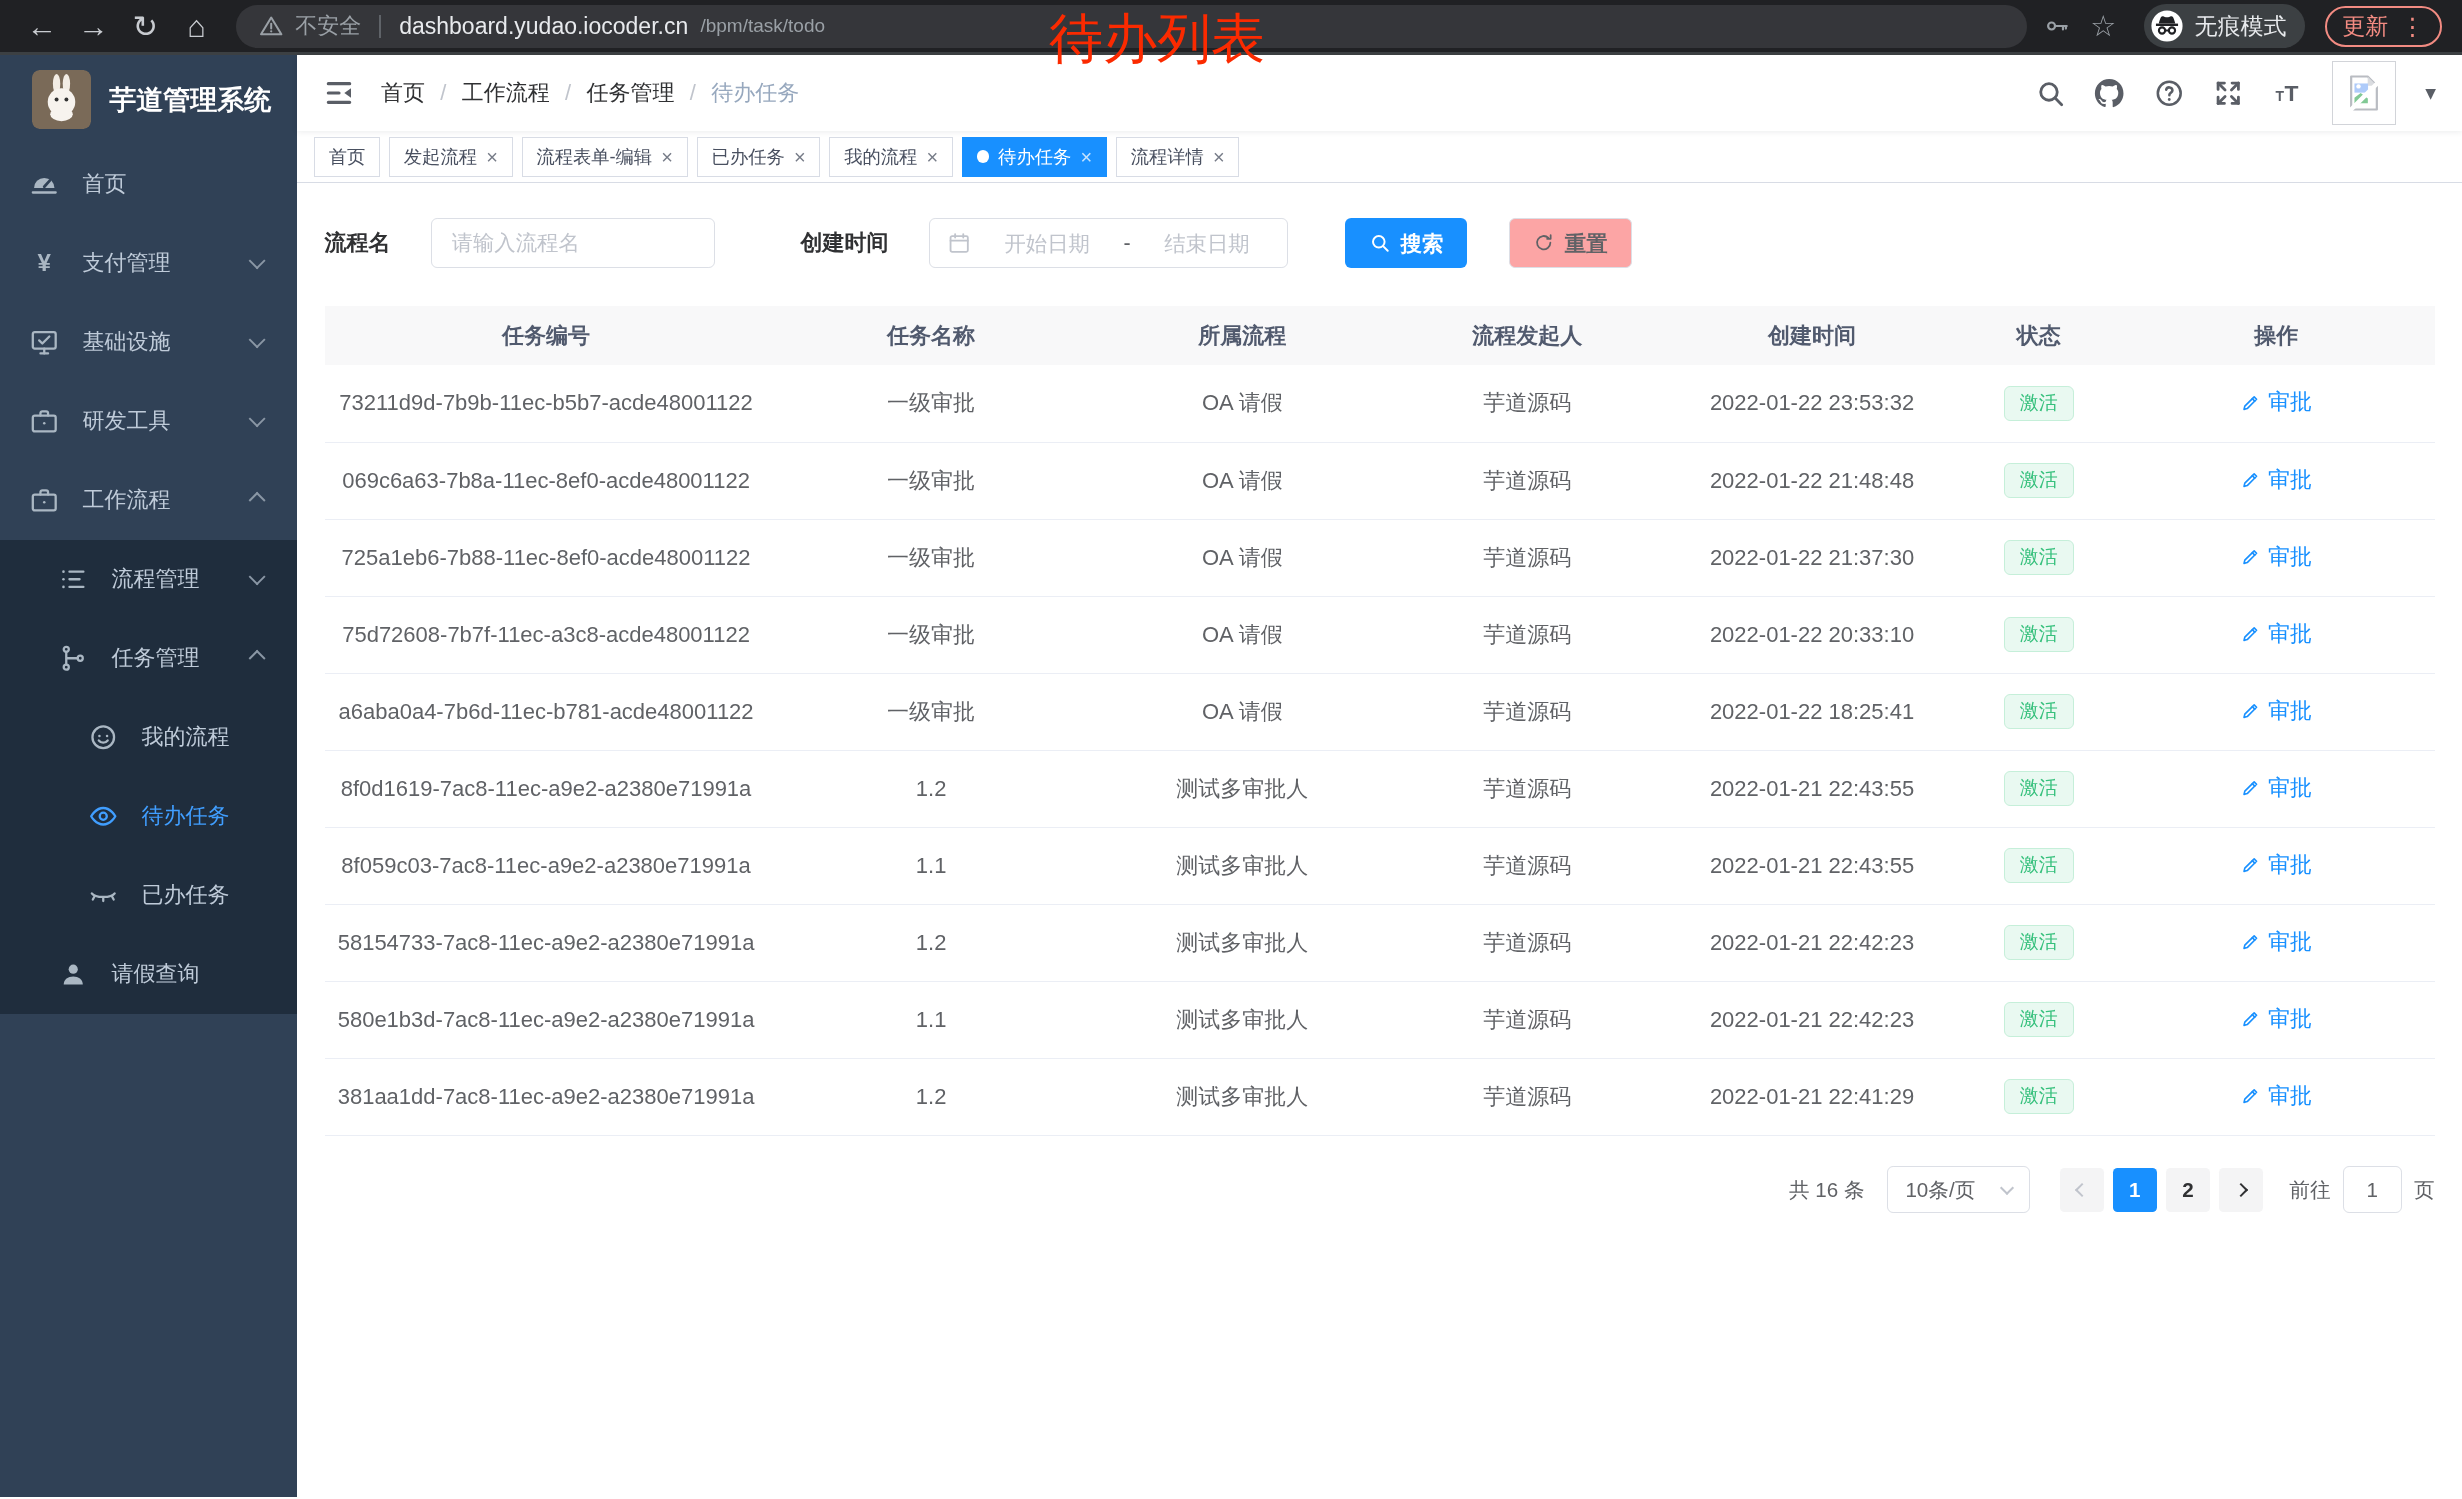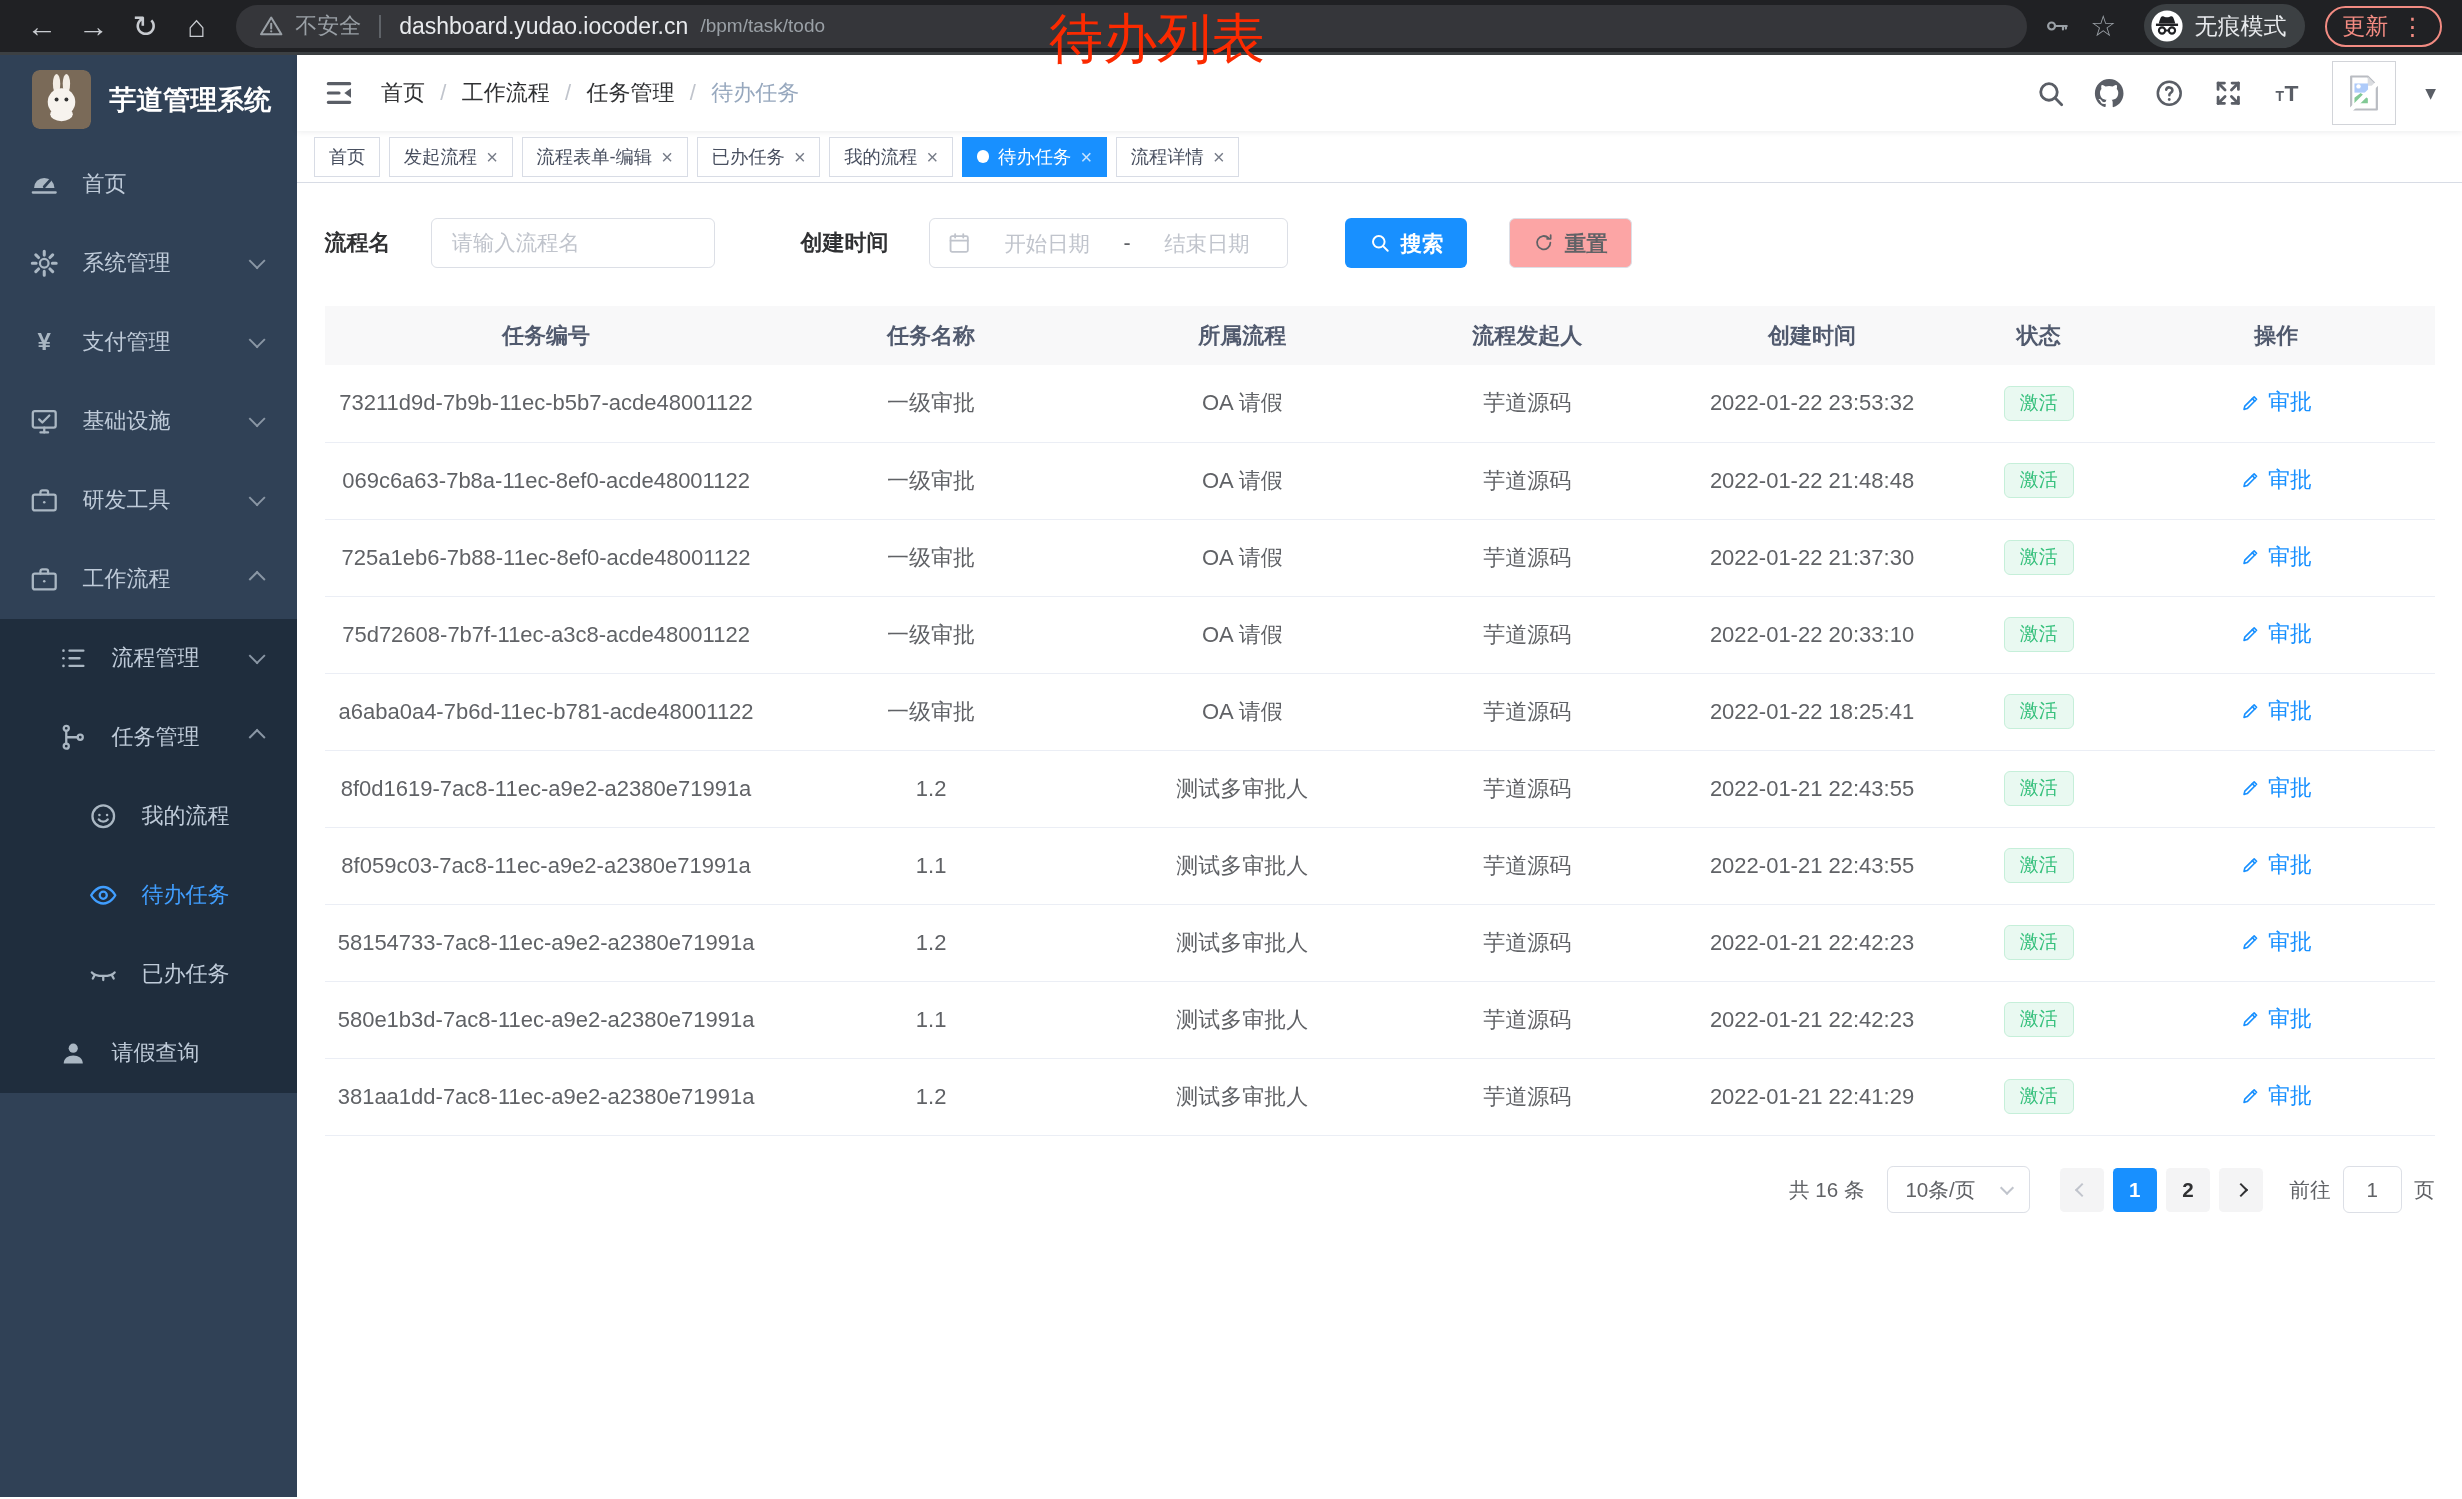--- a/index.html
+++ b/index.html
@@ -182,30 +182,20 @@
             <svg viewBox="0 0 24 24" fill="none" stroke="currentColor" stroke-width="1.8" stroke-linecap="round" stroke-linejoin="round">
               <path d="M4 15a8 8 0 1 1 16 0" fill="currentColor" stroke="none"></path>
               <line x1="3" y1="18.5" x2="21" y2="18.5"></line>
               <line x1="12" y1="14" x2="16.5" y2="9" stroke="#304156" stroke-width="2.2"></line>
             </svg>
           </span>
           <span class="mi-label">首页</span>
         </div>
         <div class="mi lvl1">
           <span class="ico mi-ico">
-            <svg viewBox="0 0 24 24" fill="none" stroke="currentColor" stroke-width="1.8" stroke-linecap="round" stroke-linejoin="round">
-              <circle cx="12" cy="12" r="3.4"></circle>
-              <path d="M12 2.6v3M12 18.4v3M2.6 12h3M18.4 12h3M5.4 5.4l2.1 2.1M16.5 16.5l2.1 2.1M18.6 5.4l-2.1 2.1M7.5 16.5l-2.1 2.1" stroke-width="2.4"></path>
-            </svg>
-          </span>
-          <span class="mi-label">系统管理</span>
-          <span class="chev down"></span>
-        </div>
-        <div class="mi lvl1">
-          <span class="ico mi-ico">
             <svg viewBox="0 0 24 24" fill="none" stroke="currentColor" stroke-width="1.8" stroke-linecap="round" stroke-linejoin="round" style="font-size:29px">
               <text x="12" y="18" text-anchor="middle" font-size="19" fill="currentColor" stroke="none" font-weight="bold">¥</text>
             </svg>
           </span>
           <span class="mi-label">支付管理</span>
           <span class="chev down"></span>
         </div>
         <div class="mi lvl1">
           <span class="ico mi-ico">
             <svg viewBox="0 0 24 24" fill="none" stroke="currentColor" stroke-width="1.8" stroke-linecap="round" stroke-linejoin="round">

